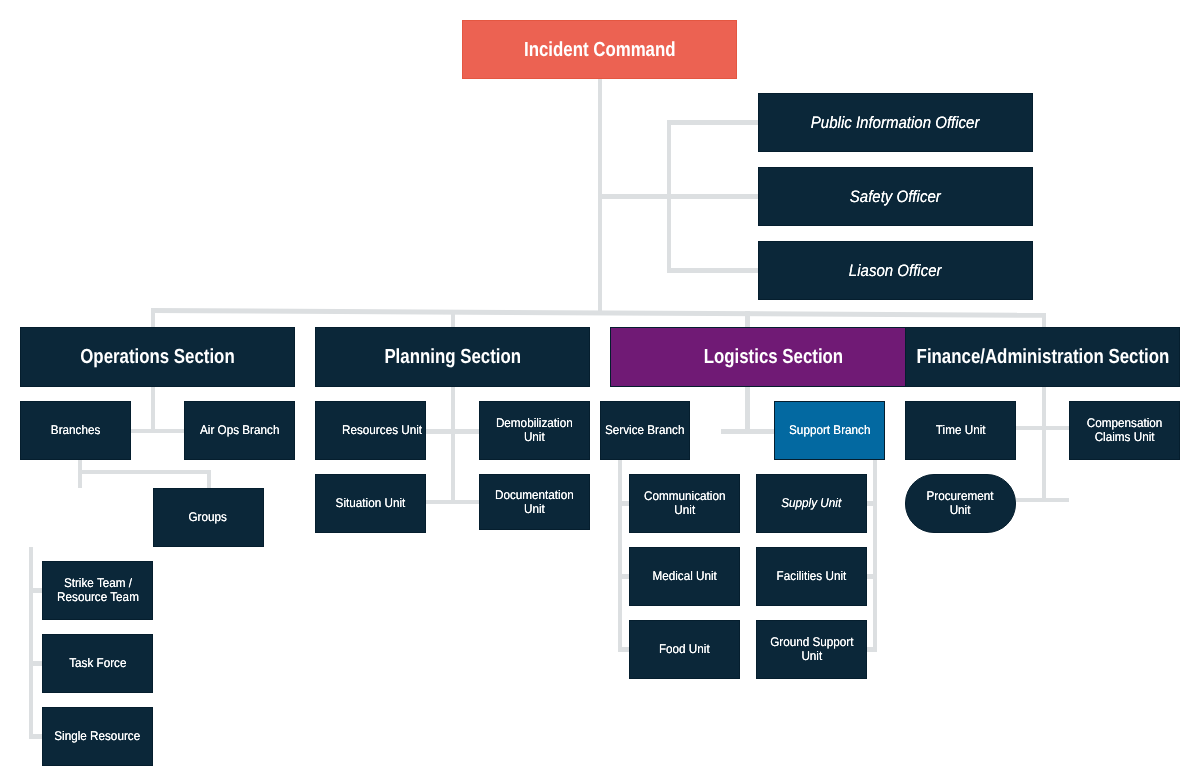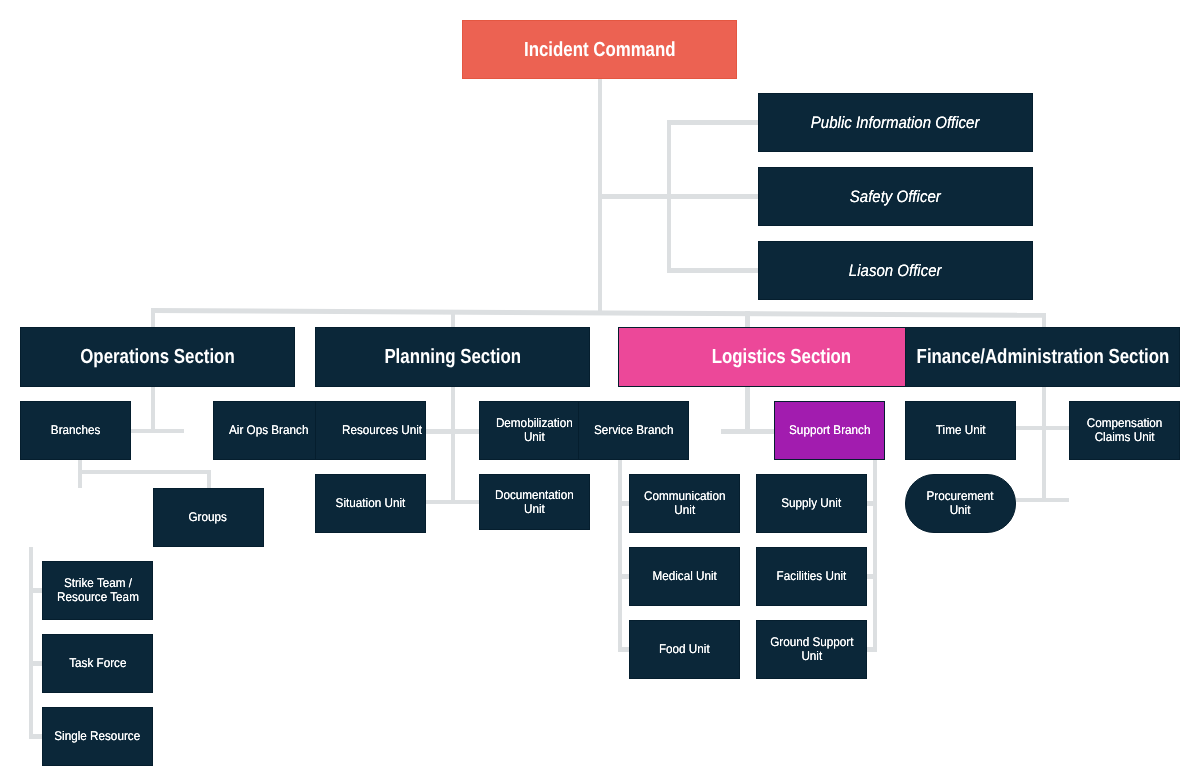--- a/index.html
+++ b/index.html
@@ -97,30 +97,30 @@
     </div>
   <div class="node node-officer" style="left: 758px; top: 241px; width: 275px; height: 59px; background: rgb(11, 39, 57); border-color: rgb(5, 30, 46);">
       <span class="txt">Liason Officer</span>
     </div>
   <div class="node node-section" style="left: 20px; top: 327px; width: 275px; height: 60px; background: rgb(11, 39, 57); border-color: rgb(5, 30, 46);">
       <span class="txt">Operations Section</span>
     </div>
   <div class="node node-section" style="left: 315px; top: 327px; width: 275px; height: 60px; background: rgb(11, 39, 57); border-color: rgb(5, 30, 46);">
       <span class="txt">Planning Section</span>
     </div>
-  <div class="node node-section" style="left: 610px; top: 327px; width: 326px; height: 60px; background: #ec4899; border-color: rgb(5, 30, 46); margin-left: 8px;">
+  <div class="node node-section" style="left: 610px; top: 327px; width: 326px; height: 60px; background: #701a75; border-color: rgb(5, 30, 46);">
       <span class="txt">Logistics Section</span>
     </div>
   <div class="node node-section" style="left: 905px; top: 327px; width: 275px; height: 60px; background: rgb(11, 39, 57); border-color: rgb(5, 30, 46);">
       <span class="txt">Finance/Administration Section</span>
     </div>
   <div class="node node-unit" style="left: 20px; top: 401px; width: 111px; height: 59px; background: rgb(11, 39, 57); border-color: rgb(5, 30, 46);">
       <span class="txt">Branches</span>
     </div>
-  <div class="node node-unit" style="left: 184px; top: 401px; width: 111px; height: 59px; background: rgb(11, 39, 57); border-color: rgb(5, 30, 46); margin-left: 29px;">
+  <div class="node node-unit" style="left: 184px; top: 401px; width: 111px; height: 59px; background: rgb(11, 39, 57); border-color: rgb(5, 30, 46);">
       <span class="txt">Air Ops Branch</span>
     </div>
   <div class="node node-unit" style="left: 152.5px; top: 488px; width: 111px; height: 59px; background: rgb(11, 39, 57); border-color: rgb(5, 30, 46);">
       <span class="txt">Groups</span>
     </div>
   <div class="node node-unit" style="left: 42px; top: 561px; width: 111px; height: 59px; background: rgb(11, 39, 57); border-color: rgb(5, 30, 46);">
       <span class="txt">
         <span class="ln">Strike Team /</span>
         <span class="ln">Resource Team</span>
       </span>
@@ -142,33 +142,33 @@
     </div>
   <div class="node node-unit" style="left: 315px; top: 474px; width: 111px; height: 59px; background: rgb(11, 39, 57); border-color: rgb(5, 30, 46);">
       <span class="txt">Situation Unit</span>
     </div>
   <div class="node node-unit" style="left: 479px; top: 474px; width: 111px; height: 56px; background: rgb(11, 39, 57); border-color: rgb(5, 30, 46);">
       <span class="txt">
         <span class="ln">Documentation</span>
         <span class="ln">Unit</span>
       </span>
     </div>
-  <div class="node node-unit" style="left: 578px; top: 401px; width: 111px; height: 59px; background: rgb(11, 39, 57); border-color: rgb(5, 30, 46);">
+  <div class="node node-unit" style="left: 600px; top: 401px; width: 90px; height: 59px; background: rgb(11, 39, 57); border-color: rgb(5, 30, 46);">
       <span class="txt">Service Branch</span>
     </div>
-  <div class="node node-unit" style="left: 774px; top: 401px; width: 111px; height: 59px; background: #a21caf; border-color: rgb(5, 30, 46);">
+  <div class="node node-unit" style="left: 774px; top: 401px; width: 111px; height: 59px; background: #0369a1; border-color: rgb(5, 30, 46);">
       <span class="txt">Support Branch</span>
     </div>
   <div class="node node-unit" style="left: 629px; top: 474px; width: 111px; height: 59px; background: rgb(11, 39, 57); border-color: rgb(5, 30, 46);">
       <span class="txt">
         <span class="ln">Communication</span>
         <span class="ln">Unit</span>
       </span>
     </div>
-  <div class="node node-unit" style="left: 756px; top: 474px; width: 111px; height: 59px; background: rgb(11, 39, 57); border-color: rgb(5, 30, 46);">
+  <div class="node node-unit" style="left: 756px; top: 474px; width: 111px; height: 59px; background: rgb(11, 39, 57); border-color: rgb(5, 30, 46); font-style: italic;">
       <span class="txt">Supply Unit</span>
     </div>
   <div class="node node-unit" style="left: 629px; top: 547px; width: 111px; height: 59px; background: rgb(11, 39, 57); border-color: rgb(5, 30, 46);">
       <span class="txt">Medical Unit</span>
     </div>
   <div class="node node-unit" style="left: 756px; top: 547px; width: 111px; height: 59px; background: rgb(11, 39, 57); border-color: rgb(5, 30, 46);">
       <span class="txt">Facilities Unit</span>
     </div>
   <div class="node node-unit" style="left: 629px; top: 620px; width: 111px; height: 59px; background: rgb(11, 39, 57); border-color: rgb(5, 30, 46);">
       <span class="txt">Food Unit</span>

